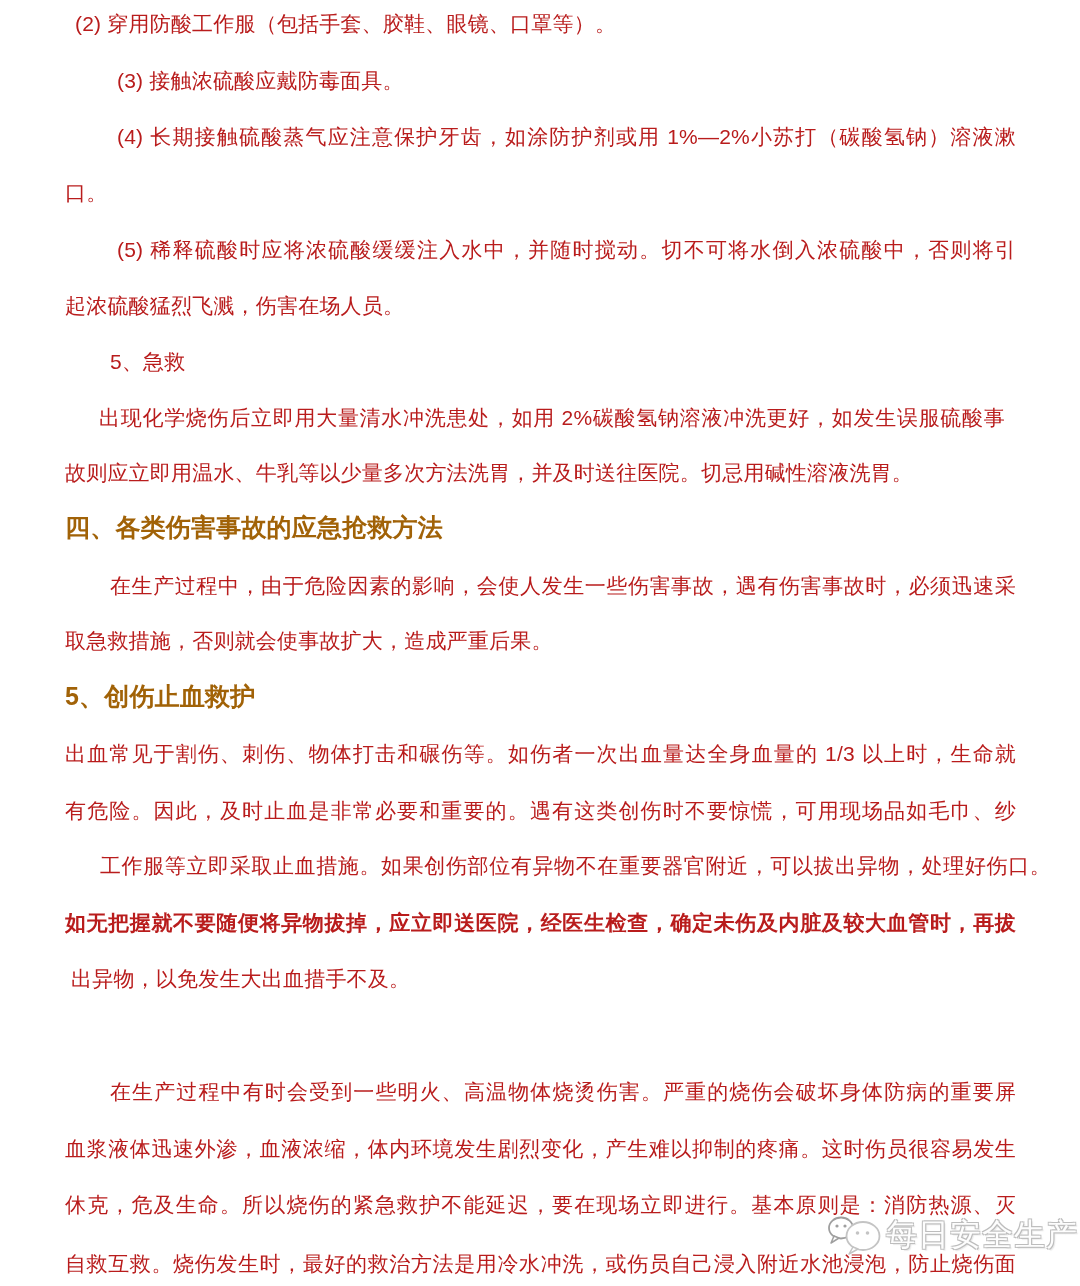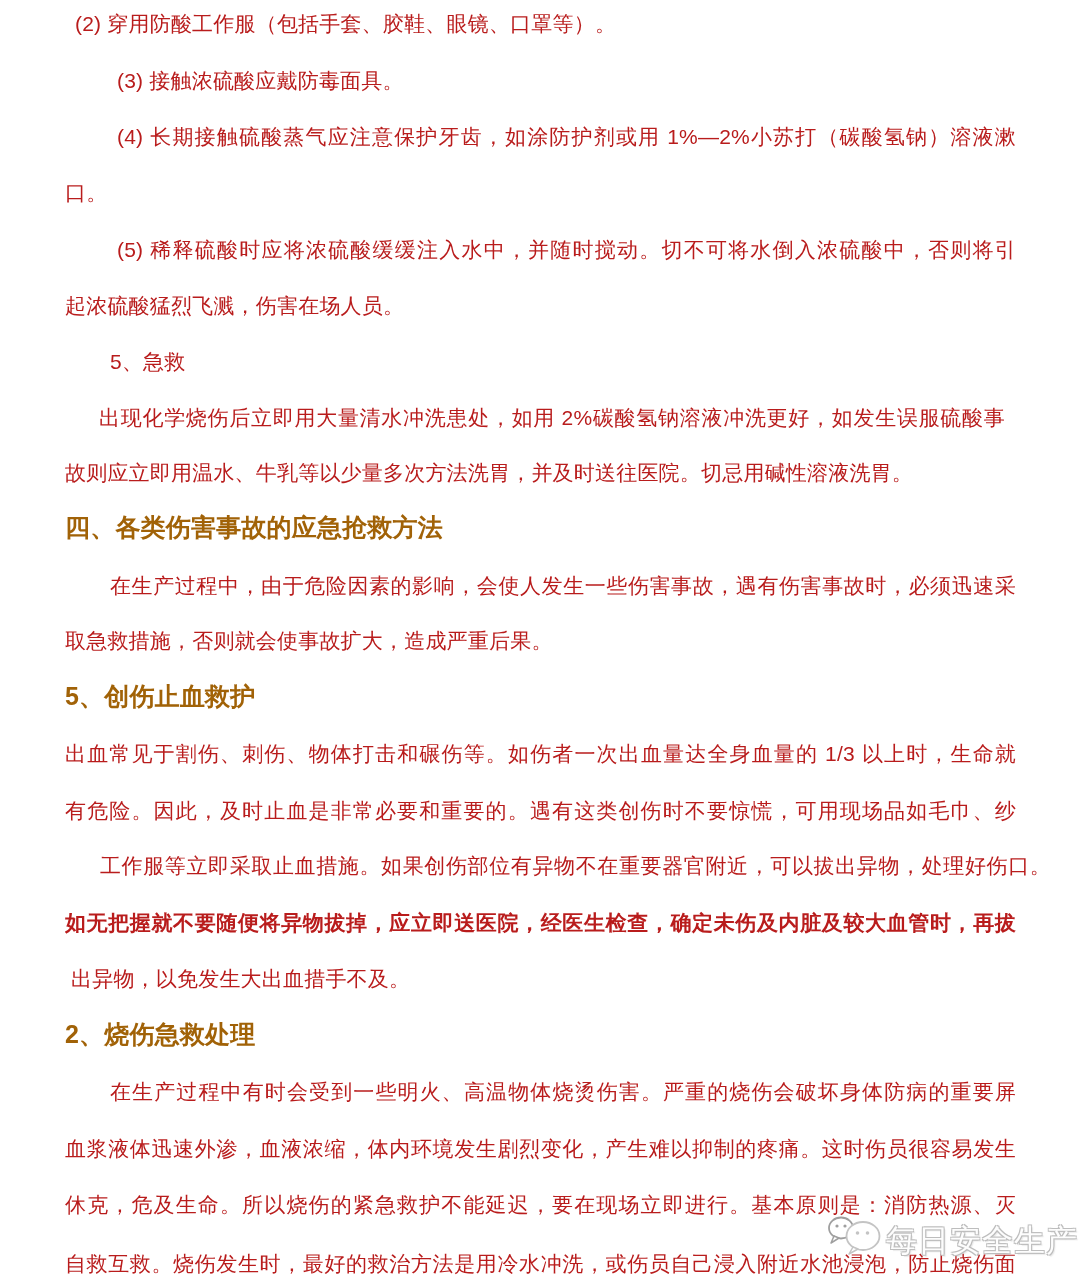--- a/index.html
+++ b/index.html
@@ -32,21 +32,21 @@
   }
   .ln.b {
     font-weight: 700;
     font-size: 25px;
     color: #a16207;
   }
   .watermark {
     position: absolute;
     left: 826px; top: 1214px;
     display: flex;
-    align-items: flex-end;
+    align-items: flex-start;
     pointer-events: none;
   }
   .wm-text {
     font-size: 31px;
     letter-spacing: 1px;
     color: #fdfdfd;
     margin-left: 4px;
     text-shadow:
       -1px -1px 0 #bdbdbd,
        1px -1px 0 #bdbdbd,
@@ -72,21 +72,20 @@
   <div class="ln" style="top:457px;  left:65px;text-align:center;">故则应立即用温水、牛乳等以少量多次方法洗胃，并及时送往医院。切忌用碱性溶液洗胃。</div>
   <div class="ln b" style="top:511px;  left:65px;">四、各类伤害事故的应急抢救方法</div>
   <div class="ln j" style="top:570px;  left:110px; width:906px;">在生产过程中，由于危险因素的影响，会使人发生一些伤害事故，遇有伤害事故时，必须迅速采</div>
   <div class="ln" style="top:625px;  left:65px;">取急救措施，否则就会使事故扩大，造成严重后果。</div>
   <div class="ln b" style="top:680px;  left:65px;">5、创伤止血救护</div>
   <div class="ln j" style="top:738px;  left:65px;  width:951px;">出血常见于割伤、刺伤、物体打击和碾伤等。如伤者一次出血量达全身血量的 1/3 以上时，生命就</div>
   <div class="ln j" style="top:795px;  left:65px;  width:951px;">有危险。因此，及时止血是非常必要和重要的。遇有这类创伤时不要惊慌，可用现场品如毛巾、纱布、</div>
   <div class="ln j" style="top:850px;  left:72px;  width:951px;margin-left:28px;">工作服等立即采取止血措施。如果创伤部位有异物不在重要器官附近，可以拔出异物，处理好伤口。</div>
   <div class="ln j" style="top:907px;  left:65px;  width:951px;font-weight:bold;">如无把握就不要随便将异物拔掉，应立即送医院，经医生检查，确定未伤及内脏及较大血管时，再拔</div>
   <div class="ln" style="top:963px;  left:71px;">出异物，以免发生大出血措手不及。</div>
-  <div class="ln b" style="top:1018px; left:65px;">2、烧伤急救处理</div>
   <div class="ln j" style="top:1076px; left:110px; width:906px;">在生产过程中有时会受到一些明火、高温物体烧烫伤害。严重的烧伤会破坏身体防病的重要屏障，</div>
   <div class="ln j" style="top:1133px; left:65px;  width:951px;">血浆液体迅速外渗，血液浓缩，体内环境发生剧烈变化，产生难以抑制的疼痛。这时伤员很容易发生</div>
   <div class="ln j" style="top:1189px; left:65px;  width:951px;">休克，危及生命。所以烧伤的紧急救护不能延迟，要在现场立即进行。基本原则是：消防热源、灭火、</div>
   <div class="ln j" style="top:1248px; left:65px;  width:951px;">自救互救。烧伤发生时，最好的救治方法是用冷水冲洗，或伤员自己浸入附近水池浸泡，防止烧伤面</div>
 
   <div class="watermark">
     <span>
       <svg width="56" height="44" viewBox="0 0 56 44" aria-hidden="true">
 
         <ellipse cx="15" cy="14" rx="12" ry="10.5" fill="#ffffff" stroke="#9f9f9f" stroke-width="1.8"></ellipse>

